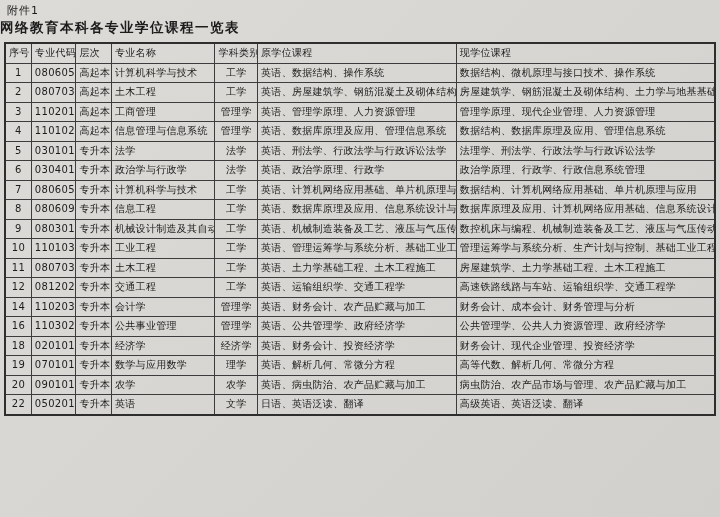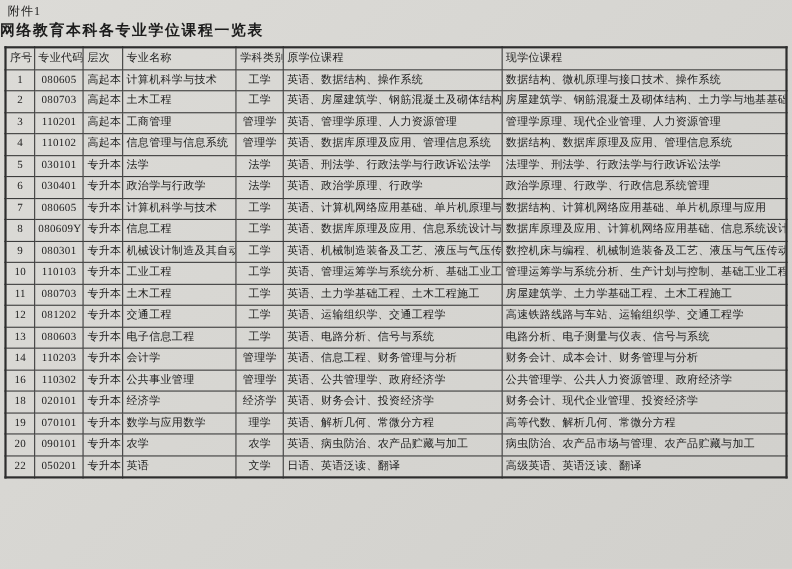--- a/index.html
+++ b/index.html
@@ -5,21 +5,20 @@
   html,body{margin:0;padding:0;}
   body{
     width:720px;height:517px;
     font-family:"DejaVu Sans","Liberation Sans",sans-serif;
     color:#1c1c1c;
     background:#d8d7d3;
   }
   .scan-page{
     position:relative;width:720px;height:517px;overflow:hidden;
     background:linear-gradient(135deg,#dcdbd7 0%,#d7d6d2 45%,#d1d0cc 100%);
-    font-family:Liberation Serif, serif;
   }
   .attachment-label{
     position:absolute;top:3px;left:7px;
     font-size:11px;letter-spacing:1px;
   }
   .doc-title{
     position:absolute;top:19px;left:0;width:720px;
     text-align:left;font-size:13.5px;font-weight:bold;letter-spacing:1.5px;
   }
   table.course-table{
@@ -183,35 +182,26 @@
         <tr>
           <td class="c0">12</td>
           <td class="c1">081202</td>
           <td class="c2">专升本</td>
           <td class="c3">交通工程</td>
           <td class="c4">工学</td>
           <td class="c5">英语、运输组织学、交通工程学</td>
           <td class="c6">高速铁路线路与车站、运输组织学、交通工程学</td>
         </tr>
         <tr>
-          <td class="c0">13</td>
-          <td class="c1">080603</td>
-          <td class="c2">专升本</td>
-          <td class="c3">电子信息工程</td>
-          <td class="c4">工学</td>
-          <td class="c5">英语、电路分析、信号与系统</td>
-          <td class="c6">电路分析、电子测量与仪表、信号与系统</td>
-        </tr>
-        <tr>
           <td class="c0">14</td>
           <td class="c1">110203</td>
           <td class="c2">专升本</td>
           <td class="c3">会计学</td>
           <td class="c4">管理学</td>
-          <td class="c5">英语、信息工程、财务管理与分析</td>
+          <td class="c5">英语、财务会计、农产品贮藏与加工</td>
           <td class="c6">财务会计、成本会计、财务管理与分析</td>
         </tr>
         <tr>
           <td class="c0">16</td>
           <td class="c1">110302</td>
           <td class="c2">专升本</td>
           <td class="c3">公共事业管理</td>
           <td class="c4">管理学</td>
           <td class="c5">英语、公共管理学、政府经济学</td>
           <td class="c6">公共管理学、公共人力资源管理、政府经济学</td>

